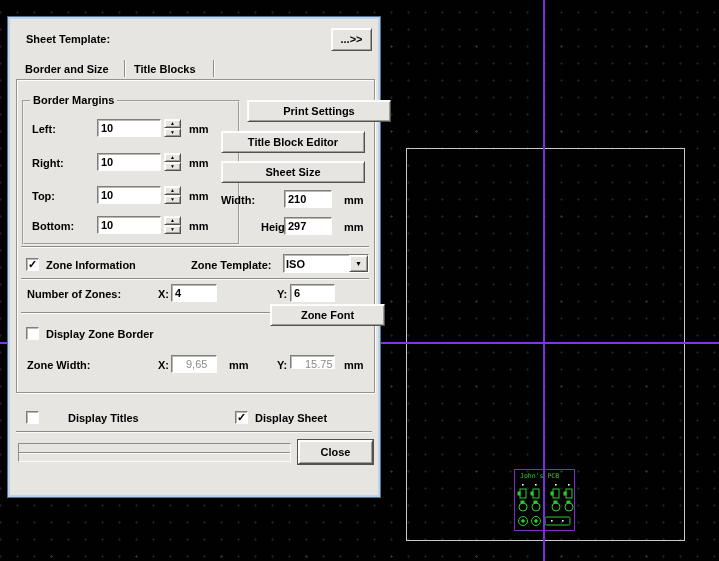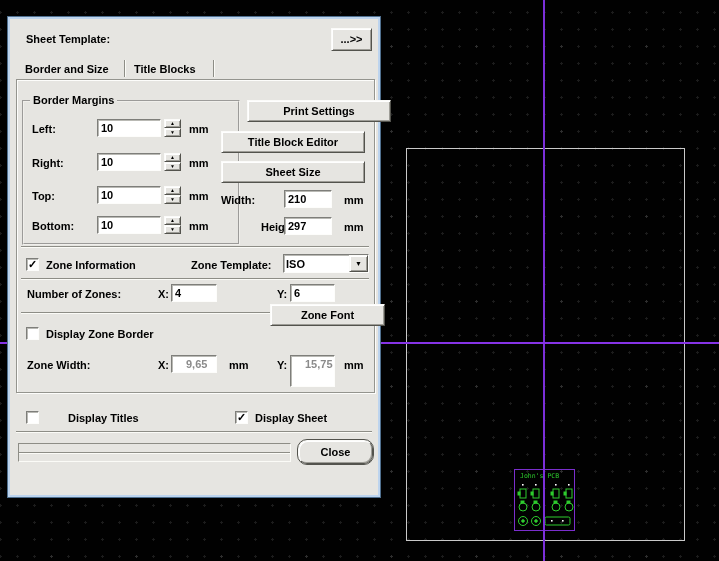--- a/index.html
+++ b/index.html
@@ -30,21 +30,21 @@
   .close-btn{margin-left:auto;margin-right:5px;width:32px;height:18px;box-sizing:border-box;
     background:linear-gradient(#f6b5a4,#e78a70 40%,#cf5235 60%,#c74a2e);
     border:1px solid #8e2a16;border-radius:3px;color:#fff;font-weight:bold;font-size:11px;
     line-height:15px;text-align:center;box-shadow:inset 0 1px 0 rgba(255,255,255,.65);cursor:default;}
   .dlg-body{position:relative;height:448px;font-size:11px;color:#000;}
   .lbl{position:absolute;font-weight:bold;white-space:nowrap;line-height:13px;}
   .edit{position:absolute;background:#fff;box-sizing:border-box;
     border:1px solid;border-color:#7e7e7a #fdfdfb #fdfdfb #7e7e7a;
     box-shadow:inset 1px 1px 0 #b9b9b4;
     font:bold 11px/15px "Liberation Sans",sans-serif;padding:1px 0 0 3px;overflow:hidden;}
-  .edit.gray{color:#8b8b8b;font-weight:bold;padding-left:14px;}
+  .edit.gray{color:#8b8b8b;font-weight:normal;padding-left:14px;}
   .btn{position:absolute;background:#e6e5e1;box-sizing:border-box;cursor:default;
     border:1px solid;border-color:#fbfbf9 #53534d #53534d #fbfbf9;
     box-shadow:inset 1px 1px 0 #fff,inset -1px -1px 0 #9e9d97;
     font:bold 11px/1 "Liberation Sans",sans-serif;color:#000;
     display:flex;align-items:center;justify-content:center;}
   .btn.default{outline:1px solid #53534d;}
   .combo{position:absolute;background:#fff;box-sizing:border-box;display:flex;align-items:stretch;
     border:1px solid;border-color:#7e7e7a #fdfdfb #fdfdfb #7e7e7a;box-shadow:inset 1px 1px 0 #b9b9b4;}
   .combo .txt{flex:1;font-weight:bold;line-height:16px;padding:1px 1px 0 2px;white-space:nowrap;overflow:hidden;}
   .combo .sel{background:#2a63c8;color:#fff;padding:0 2px;}
@@ -221,32 +221,32 @@
 
         <div class="chk" style="left:9px;top:247px;"></div>
         <span class="lbl" style="left:29px;top:248px;">Display Zone Border</span>
         <div class="btn" style="left:205px;top:224px;width:115px;height:22px;margin-left:48px;">Zone Font</div>
 
         <span class="lbl" style="left:10px;top:279px;">Zone Width:</span>
         <span class="lbl" style="left:141px;top:279px;">X:</span>
         <div class="edit gray" style="left:154px;top:275px;width:46px;height:18px;">9,65</div>
         <span class="lbl" style="left:212px;top:279px;">mm</span>
         <span class="lbl" style="left:260px;top:279px;">Y:</span>
-        <div class="edit gray" style="left:273px;top:275px;width:45px;height:32px;">15,75</div>
+        <div class="edit gray" style="left:273px;top:275px;width:45px;height:14px;">15,75</div>
         <span class="lbl" style="left:327px;top:279px;">mm</span>
       </div>
 
       <div class="chk" style="left:16px;top:392px;"></div>
       <span class="lbl" style="left:36px;top:393px;padding-left:22px;">Display Titles</span>
       <div class="chk" style="left:225px;top:392px;">
         <span>✓</span>
       </div>
       <span class="lbl" style="left:245px;top:393px;">Display Sheet</span>
 
       <div class="sep" style="left:6px;top:412px;width:356px;"></div>
 
       <div class="strip" style="left:8px;top:424px;width:273px;height:19px;">
         <div class="strip-line"></div>
       </div>
-      <div class="btn default" style="left:288px;top:421px;width:75px;height:24px;border-radius:9px;">Close</div>
+      <div class="btn default" style="left:288px;top:421px;width:75px;height:24px;">Close</div>
     </div>
   </div>
 </div>
 
 </body></html>

